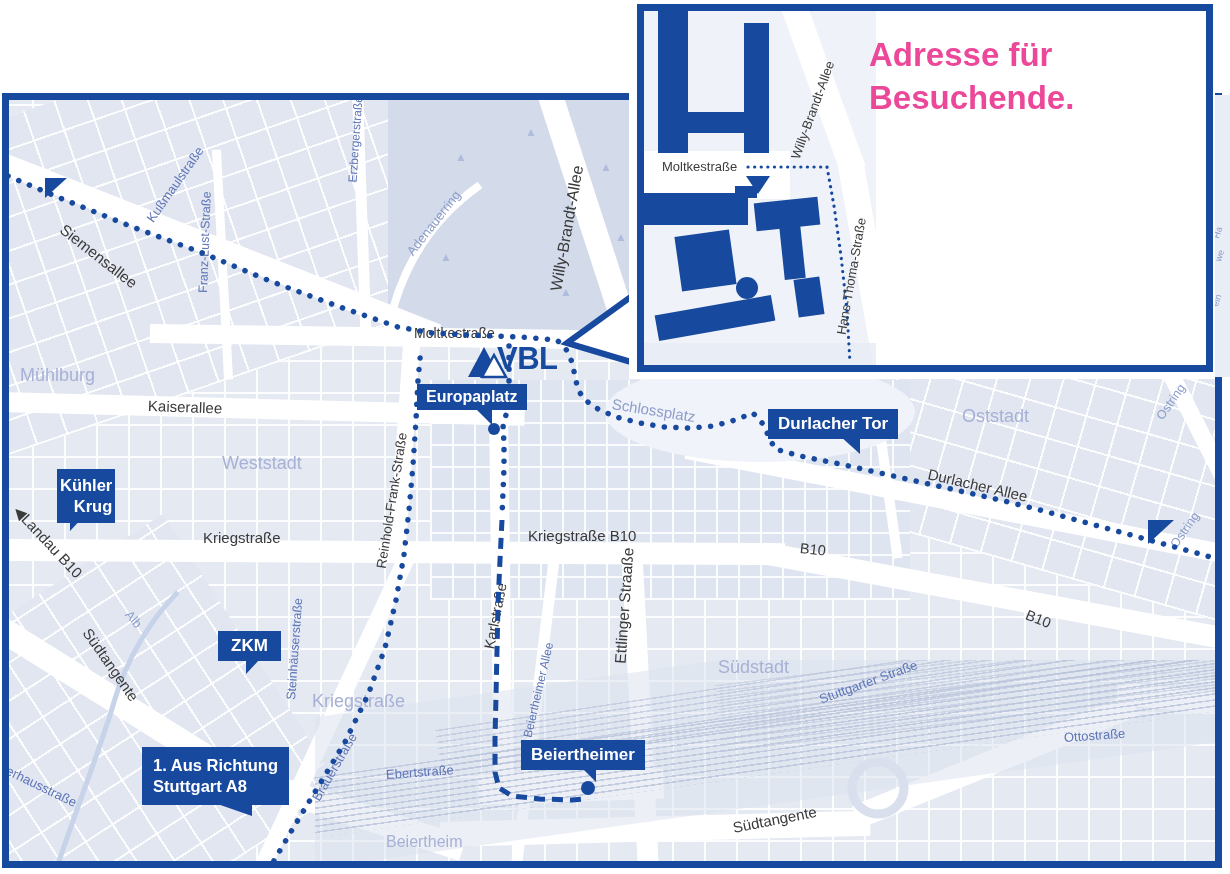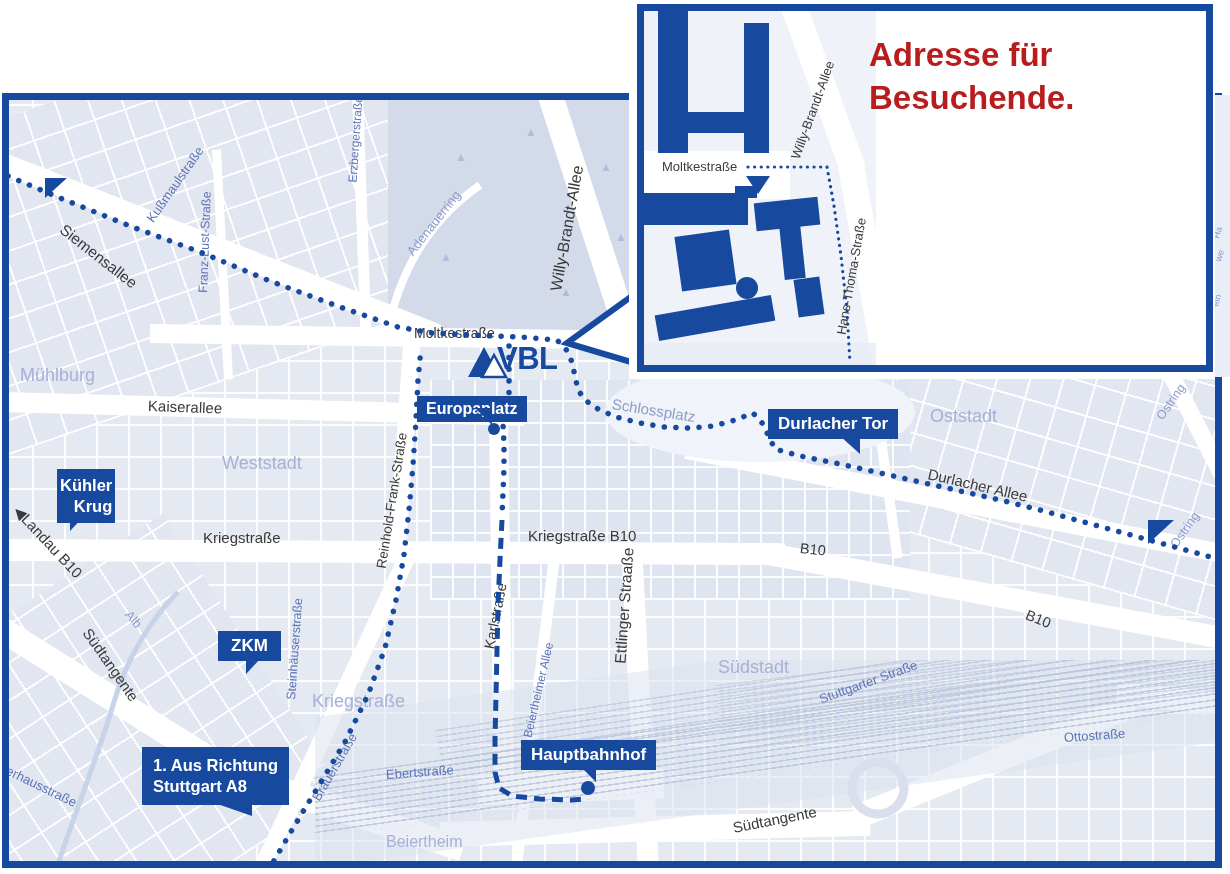--- a/index.html
+++ b/index.html
@@ -20,21 +20,21 @@
   .tail{position:absolute;width:0;height:0;border-top:18px solid #17499e;z-index:7;}
   .tree{position:absolute;color:#afbcdc;font-size:12px;}
   .stripes{position:absolute;transform-origin:0 0;background:repeating-linear-gradient(to bottom,#b9c3da 0 1.5px,transparent 1.5px 6px);}
   svg{position:absolute;overflow:visible;}
   
   #inset-halo{position:absolute;left:629px;top:-4px;width:586px;height:383px;background:#fff;z-index:40;}
   #inset-box{position:absolute;left:8px;top:8px;width:562px;height:354px;border:7px solid #17499e;background:#fff;}
   #minimap{position:absolute;left:0;top:0;width:232px;height:354px;background:#eff2f8;overflow:hidden;}
   .bldg{position:absolute;background:#17499e;}
   .inset-lbl{position:absolute;white-space:nowrap;color:#3c3c3c;font-size:13px;transform-origin:0 50%;}
-  #inset-heading{position:absolute;left:225px;top:22px;font-size:33px;line-height:43px;font-weight:bold;color:#b91c1c;white-space:pre-line;}
+  #inset-heading{position:absolute;left:225px;top:22px;font-size:33px;line-height:43px;font-weight:bold;color:#ec4899;white-space:pre-line;}
   #inset-address{position:absolute;left:227px;top:126px;font-size:26px;line-height:37px;color:#3d3d3d;white-space:pre-line;}
   #edge-strip{position:absolute;left:1215px;top:95px;width:15px;height:282px;background:#e9edf5;z-index:50;overflow:hidden;}
   .frag{position:absolute;color:#8b9cc9;font-size:9px;transform-origin:0 50%;white-space:nowrap;}
   #vbl-logo{position:absolute;left:467px;top:341px;width:92px;height:40px;z-index:7;}
   #vbl-text{position:absolute;left:30px;top:0;font-size:31px;font-weight:bold;color:#17499e;letter-spacing:-0.5px;}
 </style>
 </head>
 <body>
 
 <div id="page">
@@ -119,21 +119,21 @@
       <div class="lbl lbl-minor" style="left:1064px;top:731px;transform:rotate(-4deg);">Ottostraße</div>
       <div class="lbl lbl-road" style="left:86px;top:622px;font-size:15px;transform:rotate(55deg);">Südtangente</div>
       <div class="lbl lbl-road" style="left:733px;top:820px;font-size:15px;transform:rotate(-11deg);">Südtangente</div>
       <div class="lbl lbl-minor" style="left:-16px;top:752px;transform:rotate(26deg);">Pulverhausstraße</div>
       <div class="lbl lbl-faint" style="left:127px;top:606px;font-size:12.5px;transform:rotate(50deg);">Alb</div>
       <div class="lbl lbl-faint" style="left:612px;top:396px;font-size:15px;transform:rotate(9deg);color:#8e9dc9;">Schlossplatz</div>
       <div class="lbl lbl-district" style="left:20px;top:338px;">Mühlburg</div>
       <div class="lbl lbl-district" style="left:222px;top:426px;">Weststadt</div>
       <div class="lbl lbl-district" style="left:312px;top:664px;">Kriegstraße</div>
       <div class="lbl lbl-district" style="left:718px;top:630px;">Südstadt</div>
-      <div class="lbl lbl-district" style="left:930px;top:379px;">Oststadt</div>
+      <div class="lbl lbl-district" style="left:962px;top:379px;">Oststadt</div>
       <div class="lbl lbl-district" style="left:386px;top:805px;font-size:16px;">Beiertheim</div>
 
       <svg width="1230" height="874" style="left:0;top:0;z-index:6;">
         <polyline points="8,176 60,198 130,226 200,252 270,281 340,307 398,327 432,333 470,335 520,337 557,340 566,349 572,362 575,376 578,390 585,400 598,409 616,417 640,423 664,427 690,428 714,426 735,420 753,413 763,424 769,437 775,449 800,456 840,464 880,473 920,482 960,491 1000,500 1040,510 1080,521 1120,532 1160,543 1200,554 1228,562" fill="none" stroke="#17499e" stroke-width="5.5" stroke-linecap="round" stroke-dasharray="0.1 11.5"></polyline>
         <polyline points="268,871 292,830 318,787 345,742 368,695 385,648 396,600 404,555 409,510 413,465 416,420 418,380 421,348" fill="none" stroke="#17499e" stroke-width="5.5" stroke-linecap="round" stroke-dasharray="0.1 11.5"></polyline>
         <polyline points="509,346 509,370 509,394 507,412 503,424 504,444 504,468 503,492 502,516" fill="none" stroke="#17499e" stroke-width="5.5" stroke-linecap="round" stroke-dasharray="0.1 11.5"></polyline>
         <polyline points="502,520 500,560 498,605 497,650 496,695 495,740 495,772 499,788 512,796 540,799 572,800 583,799" fill="none" stroke="#17499e" stroke-width="5" stroke-dasharray="11 7"></polyline>
         <circle cx="494" cy="429" r="6" fill="#17499e"></circle>
         <circle cx="588" cy="788" r="7" fill="#17499e"></circle>
       </svg>
@@ -152,27 +152,27 @@
 Krug</div>
       <div class="tail" style="left:70px;top:514px;border-top-width:17px;border-right:16px solid transparent;"></div>
 
       <div class="badge" style="left:218px;top:631px;padding:4px 13px;font-size:17px;">ZKM</div>
       <div class="tail" style="left:246px;top:660px;border-top-width:14px;border-right:13px solid transparent;"></div>
 
       <div class="badge" style="left:142px;top:747px;">1. Aus Richtung
 Stuttgart A8</div>
       <div class="tail" style="left:206px;top:800px;border-top-width:16px;border-left:46px solid transparent;"></div>
 
-      <div class="badge" style="left:417px;top:396px;padding:3px 9px;font-size:16px;text-align:right;">Europaplatz</div>
+      <div class="badge" style="left:417px;top:384px;padding:3px 9px;font-size:16px;text-align:right;">Europaplatz</div>
       <div class="tail" style="left:475px;top:408px;border-top-width:17px;border-left:17px solid transparent;"></div>
 
       <div class="badge" style="left:768px;top:409px;padding:4px 10px;font-size:17px;">Durlacher Tor</div>
       <div class="tail" style="left:840px;top:436px;border-top-width:18px;border-left:20px solid transparent;"></div>
 
-      <div class="badge" style="left:521px;top:740px;padding:4px 10px;font-size:17px;">Hauptbahnhof</div>
+      <div class="badge" style="left:521px;top:740px;padding:4px 10px;font-size:17px;">Beiertheimer</div>
       <div class="tail" style="left:583px;top:769px;border-top-width:13px;border-left:13px solid transparent;"></div>
 
       <div class="tail" style="left:1148px;top:520px;border-top-width:24px;border-right:26px solid transparent;"></div>
 
     </div>
   </div>
 
   <svg width="130" height="115" style="left:540px;top:265px;z-index:30;">
     <polygon points="27,78 110,18 118,105" fill="#ffffff" stroke="#17499e" stroke-width="6"></polygon>
   </svg>

